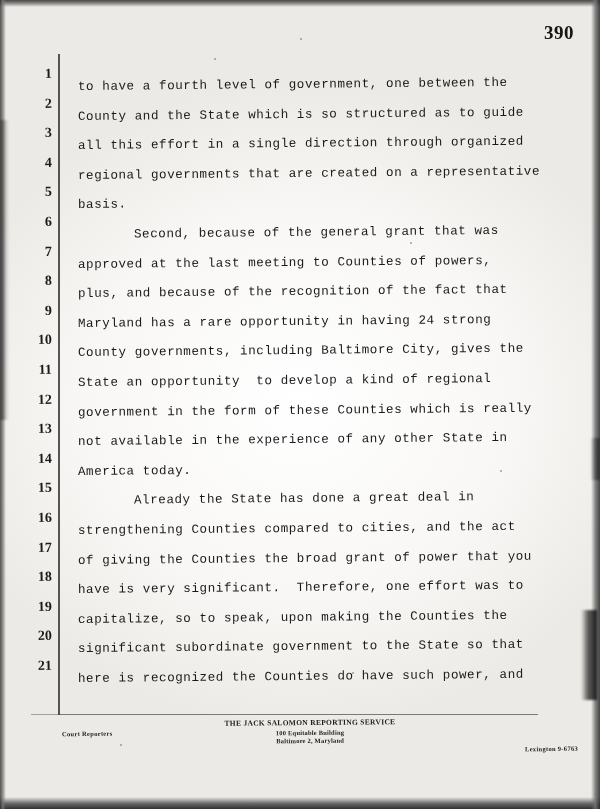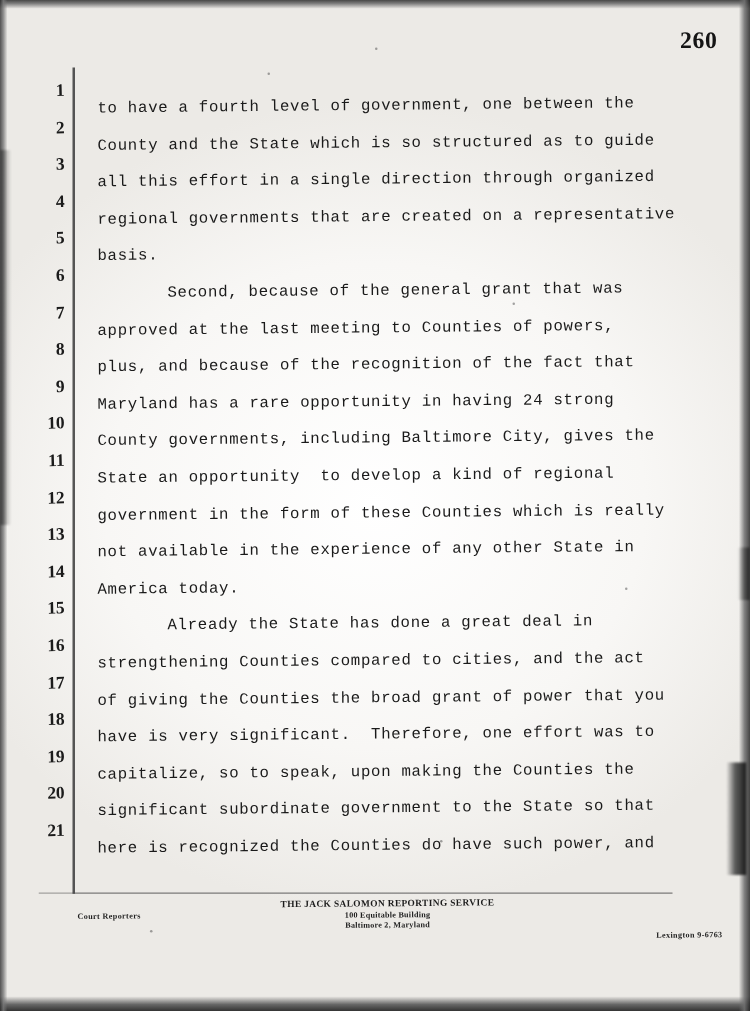--- a/index.html
+++ b/index.html
@@ -205,21 +205,21 @@
 <div class="page">
 
   <div class="edge-top"></div>
   <div class="edge-bottom"></div>
   <div class="edge-left"></div>
   <div class="edge-right"></div>
   <div class="blotch-left"></div>
   <div class="blotch-right"></div>
   <div class="blotch-right2"></div>
 
-  <div class="page-number">260</div>
+  <div class="page-number">390</div>
 
   <div class="rule-vertical"></div>
   <div class="rule-horizontal"></div>
   <div class="rule-horizontal-2"></div>
 
   <div class="line-numbers">
     <div class="line-num">1</div>
     <div class="line-num">2</div>
     <div class="line-num">3</div>
     <div class="line-num">4</div>

